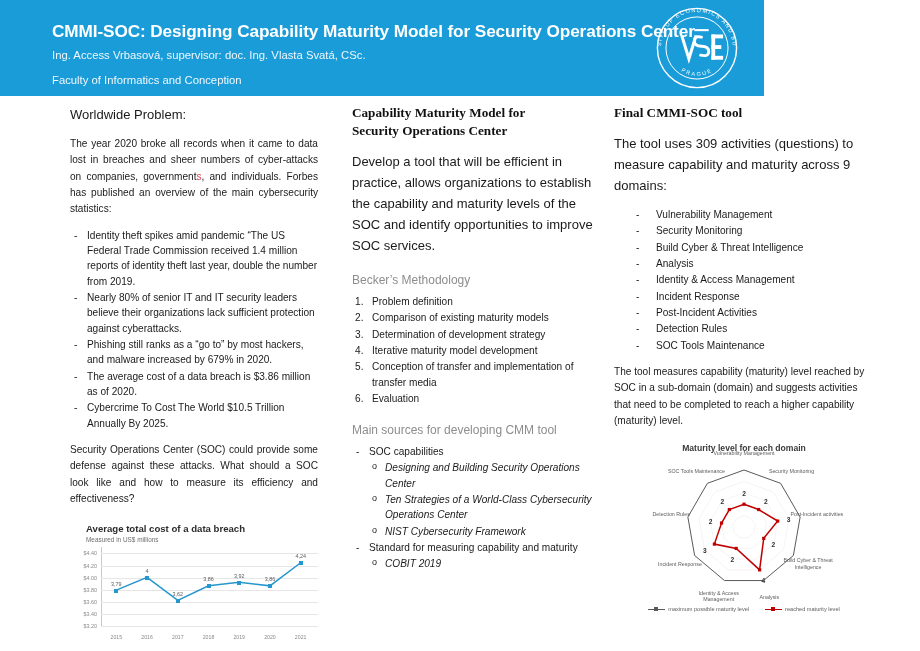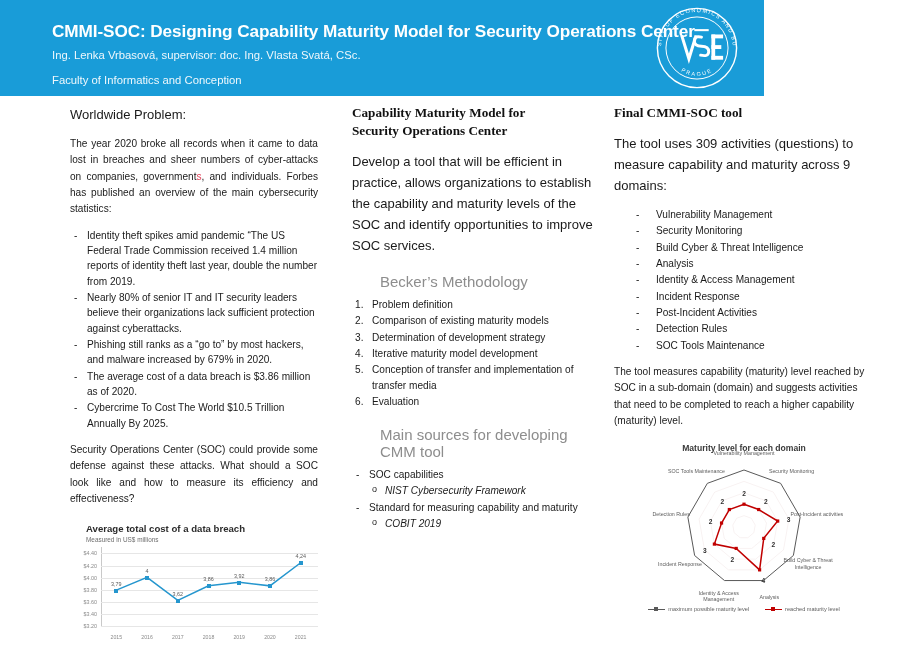--- a/index.html
+++ b/index.html
@@ -39,21 +39,21 @@
 
   .h2 {
     font-family: "Liberation Serif", serif;
     font-size: 13.2px; font-weight: bold; color: #111;
     line-height: 1.35; margin-bottom: 11px;
   }
   .lead { font-size: 13px; color: #1a1a1a; line-height: 1.62; }
   .para { font-size: 10.1px; color: #1a1a1a; line-height: 1.62; margin-top: 11px; }
   .para.justify { text-align: justify; }
   .subhead {
-    font-size: 15px; color: #8d8d8d; margin-top: 17px; margin-bottom: 7px; margin-left: 28px;
+    font-size: 12px; color: #8d8d8d; margin-top: 17px; margin-bottom: 7px;
   }
 
   ul.dash, ol.num, ul.plain { list-style: none; }
   ul.dash > li, ol.num > li, ul.plain > li {
     font-size: 10.1px; color: #1a1a1a; line-height: 1.52;
     position: relative; padding-left: 17px; margin-bottom: 1px;
   }
   ul.dash > li::before { content: "-"; position: absolute; left: 4px; top: 0; }
   ol.num { counter-reset: n; }
   ol.num > li { padding-left: 20px; }
@@ -126,21 +126,21 @@
     width: 4px; height: 4px; background: inherit;
   }
 </style>
 </head>
 <body>
 
 <div id="poster">
 
   <div id="header">
     <div id="header-title">CMMI-SOC: Designing Capability Maturity Model for Security Operations Center</div>
-    <div id="header-authors">Ing. Lenka Vrbasová, supervisor: doc. Ing. Vlasta Svatá, CSc.</div>
+    <div id="header-authors">Ing. Access Vrbasová, supervisor: doc. Ing. Vlasta Svatá, CSc.</div>
     <div id="header-faculty">Faculty of Informatics and Conception</div>
 
     <svg id="logo" viewBox="0 0 100 100">
       <defs>
         <path id="ringTop" d="M 50,50 m -40,0 a 40,40 0 0 1 80,0" fill="none"></path>
         <path id="ringBot" d="M 50,50 m -31,0 a 31,31 0 0 0 62,0" fill="none"></path>
       </defs>
       <circle cx="50" cy="50" r="44" fill="none" stroke="#ffffff" stroke-width="1.6"></circle>
       <circle cx="50" cy="50" r="34.5" fill="none" stroke="#ffffff" stroke-width="1.1"></circle>
       <text font-size="6.1" fill="#ffffff" letter-spacing="1.45" font-family="'Liberation Sans', sans-serif">
@@ -236,20 +236,24 @@
       <li>Determination of development strategy</li>
       <li>Iterative maturity model development</li>
       <li>Conception of transfer and implementation of transfer media</li>
       <li>Evaluation</li>
     </ol>
 
     <div class="subhead">Main sources for developing CMM tool</div>
     <ul class="dash">
       <li>SOC capabilities</li>
       <ul class="circ">
+        <li>Designing and Building Security Operations Center</li>
+        <li>Ten Strategies of a World-Class Cybersecurity Operations Center</li>
+      </ul>
+      <ul class="circ">
         <li>NIST Cybersecurity Framework</li>
       </ul>
       <li>Standard for measuring capability and maturity</li>
       <ul class="circ">
         <li>COBIT 2019</li>
       </ul>
     </ul>
   </div>
 
   <div class="col" id="col-right">

